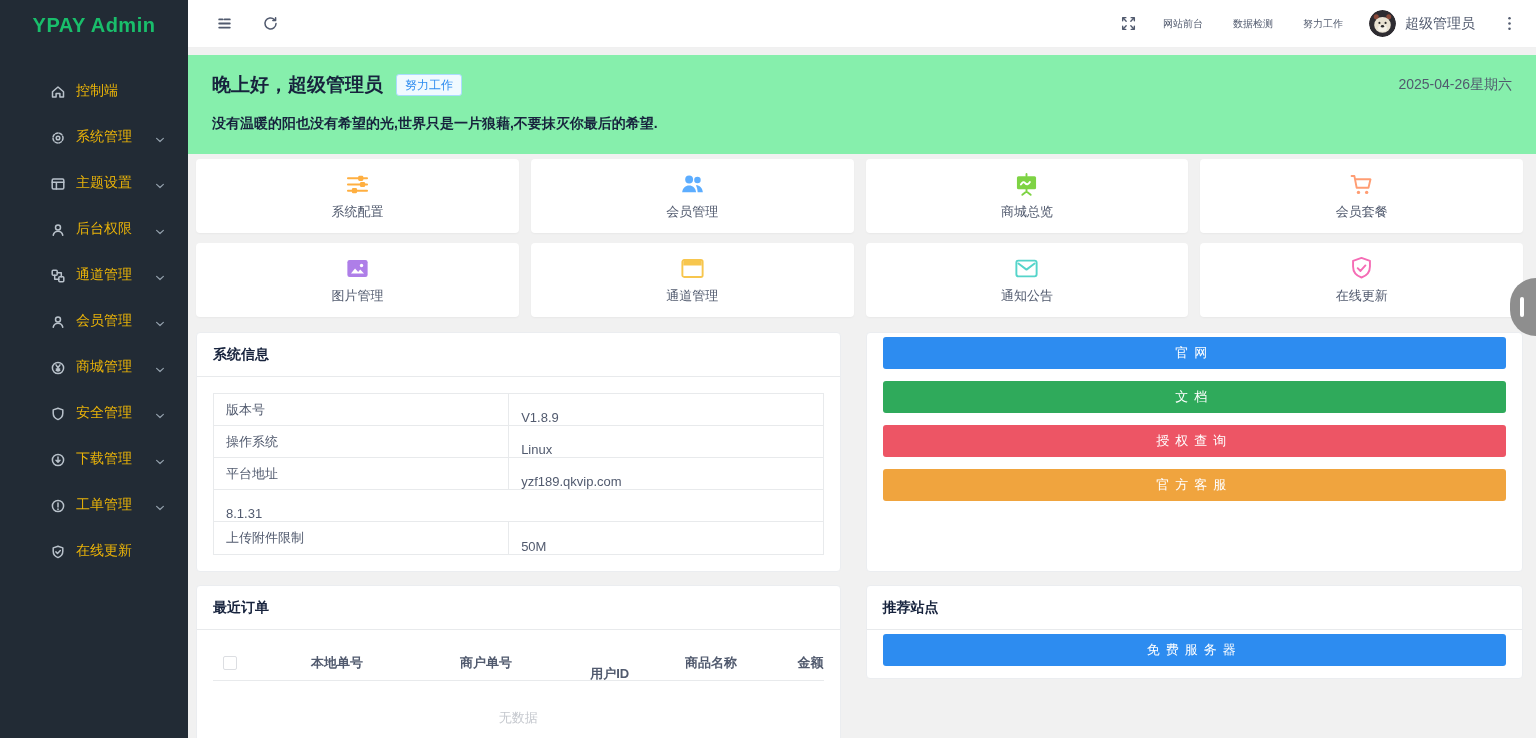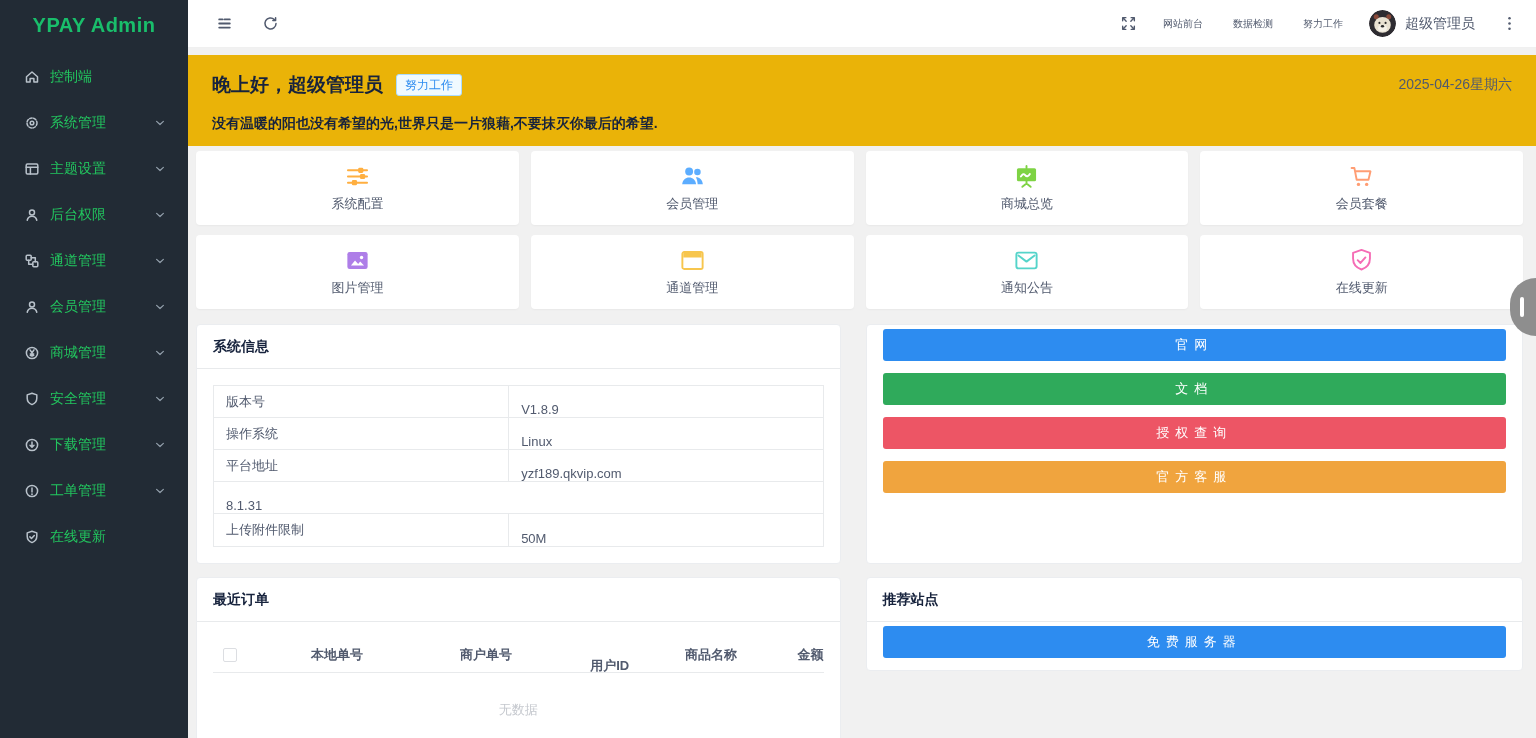--- a/index.html
+++ b/index.html
@@ -7,22 +7,22 @@
   body {
     font-family: "Liberation Sans", "DejaVu Sans", sans-serif;
     background: #f1f1f1; color: #515a6e; font-size: 14px;
   }
 
   
   .sidebar { position: fixed; left: 0; top: 0; width: 188px; height: 738px; background: var(--sidebar_bg); z-index: 5; }
   .logo { height: 50px; display: flex; align-items: center; justify-content: center;
           color: var(--logo_green); font-size: 20px; font-weight: bold; letter-spacing: .5px; }
   .menu { padding-top: 4px; }
-  .menu-item { height: 46px; display: flex; align-items: center; padding: 0 22px 0 24px;
-               color: #22c55e; cursor: pointer; }
+  .menu-item { height: 46px; display: flex; align-items: flex-end; padding: 0 22px 0 24px;
+               color: #eab308; cursor: pointer; margin-left: 26px; }
   .mi-icon { display: inline-flex; margin-right: 10px; color: #b9c2cb; }
   .mi-icon svg { width: 16px; height: 16px; display: block; }
   .mi-label { flex: 1; font-size: 14px; }
   .mi-chevron { display: inline-flex; color: #93a0ac; }
   .mi-chevron svg { width: 12px; height: 12px; display: block; }
 
   
   .header { position: fixed; left: 188px; right: 0; top: 0; height: 48px; background: #fff;
             display: flex; align-items: center; padding: 0 18px 0 28px; border-bottom: 1px solid #f0f0f0; z-index: 4; }
   .hicon { display: inline-flex; color: #515a6e; cursor: pointer; }
@@ -31,21 +31,21 @@
   .header-right { margin-left: auto; display: flex; align-items: center; gap: 26px; }
   .hnav { display: flex; align-items: center; gap: 30px; }
   .hnav-item { font-size: 10px; color: #515a6e; cursor: pointer; }
   .user { display: flex; align-items: center; gap: 9px; cursor: pointer; }
   .avatar { width: 27px; height: 27px; border-radius: 50%; overflow: hidden; display: inline-flex; }
   .avatar svg { width: 27px; height: 27px; display: block; }
   .username { font-size: 14px; color: #515a6e; }
 
   
   .main { position: absolute; left: 188px; top: 48px; right: 0; bottom: 0; overflow: hidden; }
-  .welcome { background: #eab308; margin-top: 7px; padding: 17px 24px 13px; }
+  .welcome { background: #86efac; margin-top: 7px; padding: 17px 24px 21px; }
   .welcome-top { display: flex; align-items: center; }
   .greeting { font-size: 19px; font-weight: bold; color: #17233d; }
   .badge { margin-left: 13px; font-size: 12px; color: var(--primary); background: #f0faff;
            border: 1px solid #abdcff; border-radius: 3px; padding: 2px 8px; line-height: 16px; }
   .date { margin-left: auto; font-size: 14px; color: #515a6e; }
   .motto { margin-top: 17px; font-size: 14px; font-weight: bold; color: #17233d; }
 
   .inner { padding: 5px 13px 0 8px; }
 
   .cards { display: grid; grid-template-columns: repeat(4, 1fr); gap: 10px 12px; margin-top: 0; }

